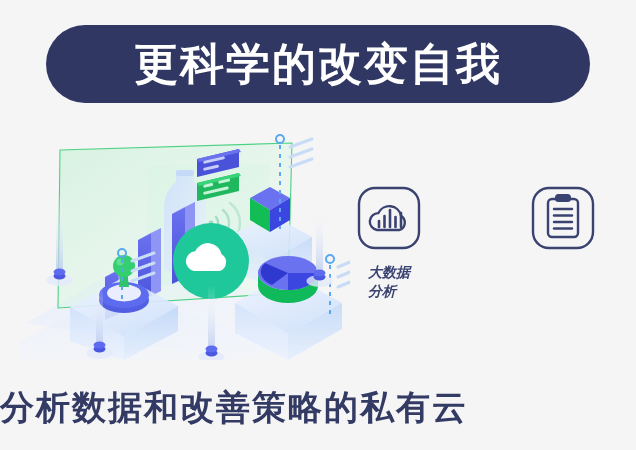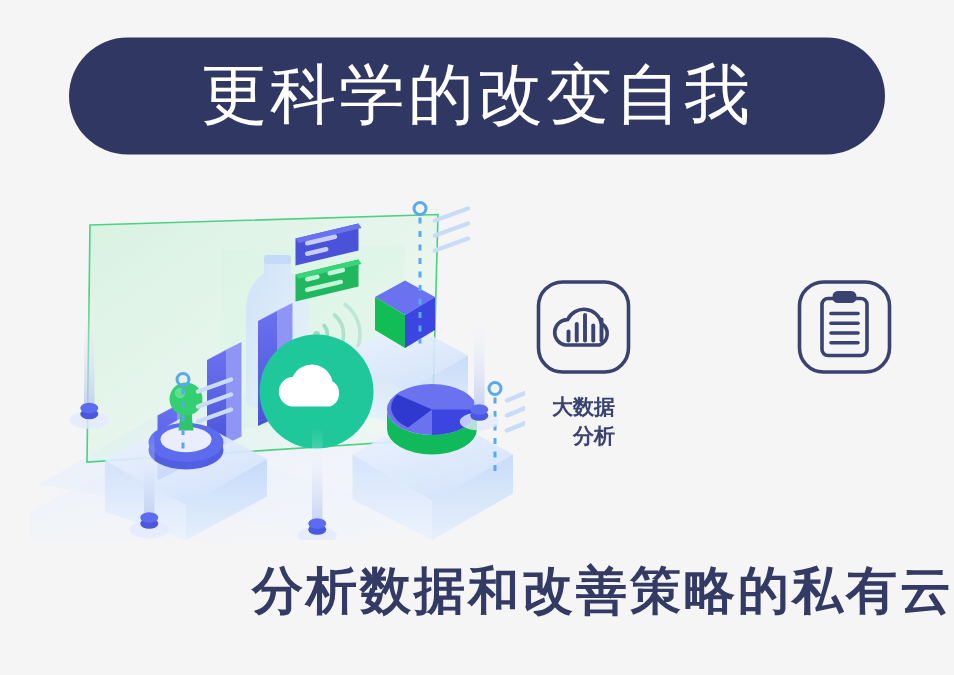--- a/index.html
+++ b/index.html
@@ -34,21 +34,21 @@
     display: flex;
     align-items: center;
     justify-content: center;
     box-sizing: border-box;
   }
   .header-title {
     color: #ffffff;
     font-size: 44px;
     letter-spacing: 2px;
     line-height: 1;
-    font-weight: 400;
+    font-weight: 700;
     white-space: nowrap;
     font-family: "DejaVu Sans", "Liberation Sans", sans-serif;
   }
 
   
   .illustration {
     position: absolute;
     left: 20px;
     top: 125px;
     width: 330px;
@@ -76,33 +76,34 @@
   .feature-icon {
     width: 64px;
     height: 64px;
     display: block;
   }
   .feature-label {
     margin-top: 13px;
     color: #3a4270;
     font-size: 14px;
     line-height: 19px;
-    text-align: right;
+    text-align: left;
     font-weight: 700;
     white-space: pre-line;
     font-family: "DejaVu Sans", "Liberation Sans", sans-serif;
+    font-style: italic;
   }
 
   
   .tagline {
     position: absolute;
     left: 0;
     right: 0;
-    top: 375px;
-    text-align: right;
+    top: 388px;
+    text-align: left;
     color: #333a63;
     font-size: 34px;
     letter-spacing: 2px;
     line-height: 1.15;
     font-weight: 700;
     white-space: nowrap;
     font-family: "DejaVu Sans", "Liberation Sans", sans-serif;
   }
 </style>
 </head>

